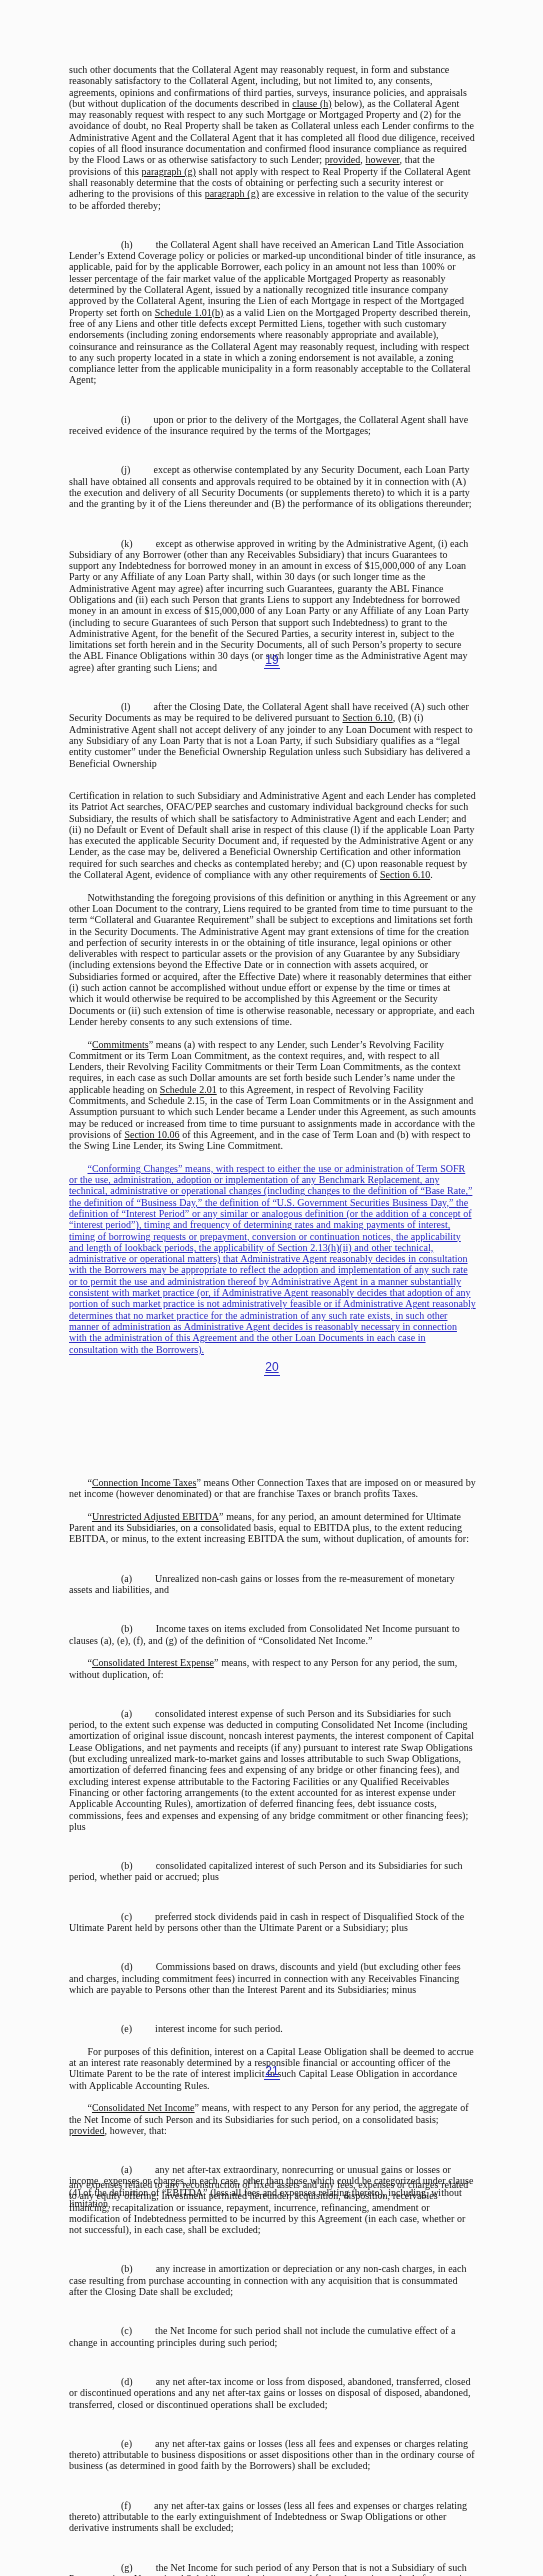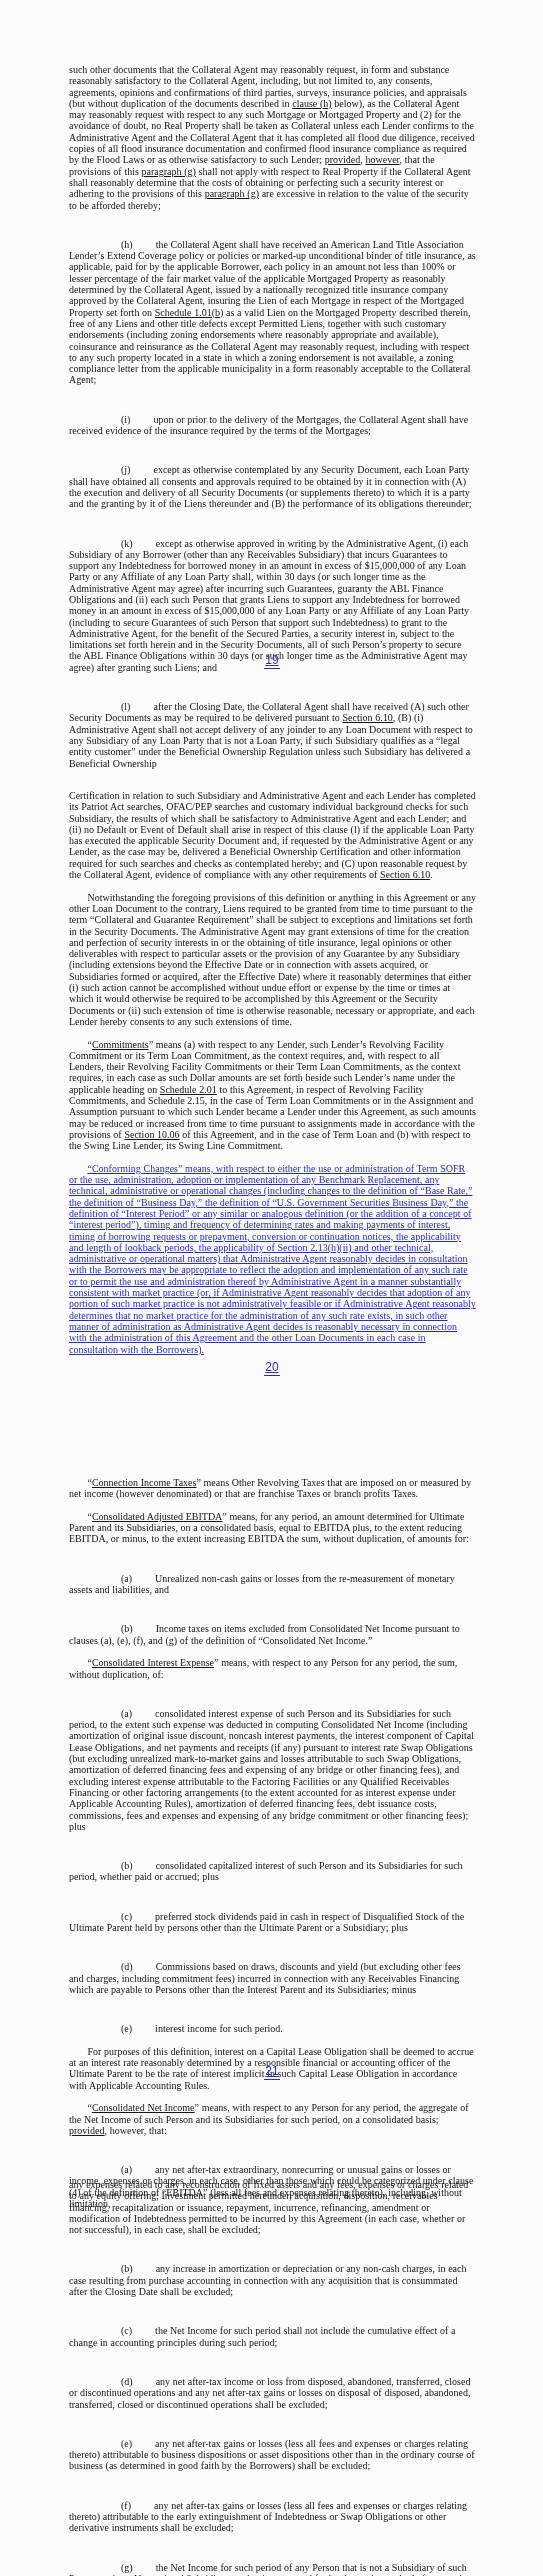--- a/index.html
+++ b/index.html
@@ -66,22 +66,22 @@
       <p class="blk continuation"><span class="">Certification in relation to such Subsidiary and Administrative Agent and each Lender has completed its Patriot Act searches, OFAC/PEP searches and customary individual background checks for such Subsidiary, the results of which shall be satisfactory to Administrative Agent and each Lender; and (ii) no Default or Event of Default shall arise in respect of this clause (l) if the applicable Loan Party has executed the applicable Security Document and, if requested by the Administrative Agent or any Lender, as the case may be, delivered a Beneficial Ownership Certification and other information required for such searches and checks as contemplated hereby; and (C) upon reasonable request by the Collateral Agent, evidence of compliance with any other requirements of </span><span class="u">Section 6.10</span><span class="">.</span></p>
       <p class="blk paragraph"><span class="">Notwithstanding the foregoing provisions of this definition or anything in this Agreement or any other Loan Document to the contrary, Liens required to be granted from time to time pursuant to the term “Collateral and Guarantee Requirement” shall be subject to exceptions and limitations set forth in the Security Documents.  The Administrative Agent may grant extensions of time for the creation and perfection of security interests in or the obtaining of title insurance, legal opinions or other deliverables with respect to particular assets or the provision of any Guarantee by any Subsidiary (including extensions beyond the Effective Date or in connection with assets acquired, or Subsidiaries formed or acquired, after the Effective Date) where it reasonably determines that either (i) such action cannot be accomplished without undue effort or expense by the time or times at which it would otherwise be required to be accomplished by this Agreement or the Security Documents or (ii) such extension of time is otherwise reasonable, necessary or appropriate, and each Lender hereby consents to any such extensions of time.</span></p>
       <p class="blk paragraph"><span class="">“</span><span class="u">Commitments</span><span class="">” means (a) with respect to any Lender, such Lender’s Revolving Facility Commitment or its Term Loan Commitment, as the context requires, and, with respect to all Lenders, their Revolving Facility Commitments or their Term Loan Commitments, as the context requires, in each case as such Dollar amounts are set forth beside such Lender’s name under the applicable heading on </span><span class="u">Schedule 2.01</span><span class=""> to this Agreement, in respect of Revolving Facility Commitments, and Schedule 2.15, in the case of Term Loan Commitments or in the Assignment and Assumption pursuant to which such Lender became a Lender under this Agreement, as such amounts may be reduced or increased from time to time pursuant to assignments made in accordance with the provisions of </span><span class="u">Section 10.06</span><span class=""> of this Agreement, and in the case of Term Loan and (b) with respect to the Swing Line Lender, its Swing Line Commitment.</span></p>
       <p class="blk inserted"><span class="">“Conforming Changes” means, with respect to either the use or administration of Term SOFR or the use, administration, adoption or implementation of any Benchmark Replacement, any technical, administrative or operational changes (including changes to the definition of “Base Rate,” the definition of “Business Day,” the definition of “U.S. Government Securities Business Day,” the definition of “Interest Period” or any similar or analogous definition (or the addition of a concept of “interest period”), timing and frequency of determining rates and making payments of interest, timing of borrowing requests or prepayment, conversion or continuation notices, the applicability and length of lookback periods, the applicability of Section 2.13(h)(ii) and other technical, administrative or operational matters) that Administrative Agent reasonably decides in consultation with the Borrowers may be appropriate to reflect the adoption and implementation of any such rate or to permit the use and administration thereof by Administrative Agent in a manner substantially consistent with market practice (or, if Administrative Agent reasonably decides that adoption of any portion of such market practice is not administratively feasible or if Administrative Agent reasonably determines that no market practice for the administration of any such rate exists, in such other manner of administration as Administrative Agent decides is reasonably necessary in connection with the administration of this Agreement and the other Loan Documents in each case in consultation with the Borrowers).</span></p>
     </section>
   <div class="page-number" style="top:1362px">
     <span class="pn">20</span>
   </div>
 
   <section class="page-body" style="top:1477px">
-      <p class="blk paragraph"><span class="">“</span><span class="u">Connection Income Taxes</span><span class="">” means Other Revolving Taxes that are imposed on or measured by net income (however denominated) or that are franchise Taxes or branch profits Taxes.</span></p>
-      <p class="blk paragraph"><span class="">“</span><span class="u">Consolidated Adjusted EBITDA</span><span class="">” means, for any period, an amount determined for Ultimate Parent and its Subsidiaries, on a consolidated basis, equal to EBITDA plus, to the extent reducing EBITDA, or minus, to the extent increasing EBITDA the sum, without duplication, of amounts for:</span></p>
+      <p class="blk paragraph"><span class="">“</span><span class="u">Connection Income Taxes</span><span class="">” means Other Connection Taxes that are imposed on or measured by net income (however denominated) or that are franchise Taxes or branch profits Taxes.</span></p>
+      <p class="blk paragraph"><span class="">“</span><span class="u">Unrestricted Adjusted EBITDA</span><span class="">” means, for any period, an amount determined for Ultimate Parent and its Subsidiaries, on a consolidated basis, equal to EBITDA plus, to the extent reducing EBITDA, or minus, to the extent increasing EBITDA the sum, without duplication, of amounts for:</span></p>
       <p class="blk clause"><span class="clabel">(a)</span><span class="tab"></span><span class="">Unrealized non-cash gains or losses from the re-measurement of monetary assets and liabilities, and</span></p>
       <p class="blk clause"><span class="clabel">(b)</span><span class="tab"></span><span class="">Income taxes on items excluded from Consolidated Net Income pursuant to clauses (a), (e), (f), and (g) of the definition of “Consolidated Net Income.”</span></p>
       <p class="blk paragraph"><span class="">“</span><span class="u">Consolidated Interest Expense</span><span class="">” means, with respect to any Person for any period, the sum, without duplication, of:</span></p>
       <p class="blk clause"><span class="clabel">(a)</span><span class="tab"></span><span class="">consolidated interest expense of such Person and its Subsidiaries for such period, to the extent such expense was deducted in computing Consolidated Net Income (including amortization of original issue discount, noncash interest payments, the interest component of Capital Lease Obligations, and net payments and receipts (if any) pursuant to interest rate Swap Obligations (but excluding unrealized mark-to-market gains and losses attributable to such Swap Obligations, amortization of deferred financing fees and expensing of any bridge or other financing fees), and excluding interest expense attributable to the Factoring Facilities or any Qualified Receivables Financing or other factoring arrangements (to the extent accounted for as interest expense under Applicable Accounting Rules), amortization of deferred financing fees, debt issuance costs, commissions, fees and expenses and expensing of any bridge commitment or other financing fees); plus</span></p>
       <p class="blk clause"><span class="clabel">(b)</span><span class="tab"></span><span class="">consolidated capitalized interest of such Person and its Subsidiaries for such period, whether paid or accrued; plus</span></p>
       <p class="blk clause"><span class="clabel">(c)</span><span class="tab"></span><span class="">preferred stock dividends paid in cash in respect of Disqualified Stock of the Ultimate Parent held by persons other than the Ultimate Parent or a Subsidiary; plus</span></p>
       <p class="blk clause"><span class="clabel">(d)</span><span class="tab"></span><span class="">Commissions based on draws, discounts and yield (but excluding other fees and charges, including commitment fees) incurred in connection with any Receivables Financing which are payable to Persons other than the Interest Parent and its Subsidiaries; minus</span></p>
       <p class="blk clause"><span class="clabel">(e)</span><span class="tab"></span><span class="">interest income for such period.</span></p>
       <p class="blk paragraph"><span class="">For purposes of this definition, interest on a Capital Lease Obligation shall be deemed to accrue at an interest rate reasonably determined by a responsible financial or accounting officer of the Ultimate Parent to be the rate of interest implicit in such Capital Lease Obligation in accordance with Applicable Accounting Rules.</span></p>
       <p class="blk paragraph"><span class="">“</span><span class="u">Consolidated Net Income</span><span class="">” means, with respect to any Person for any period, the aggregate of the Net Income of such Person and its Subsidiaries for such period, on a consolidated basis; </span><span class="u">provided</span><span class="">, however, that:</span></p>

